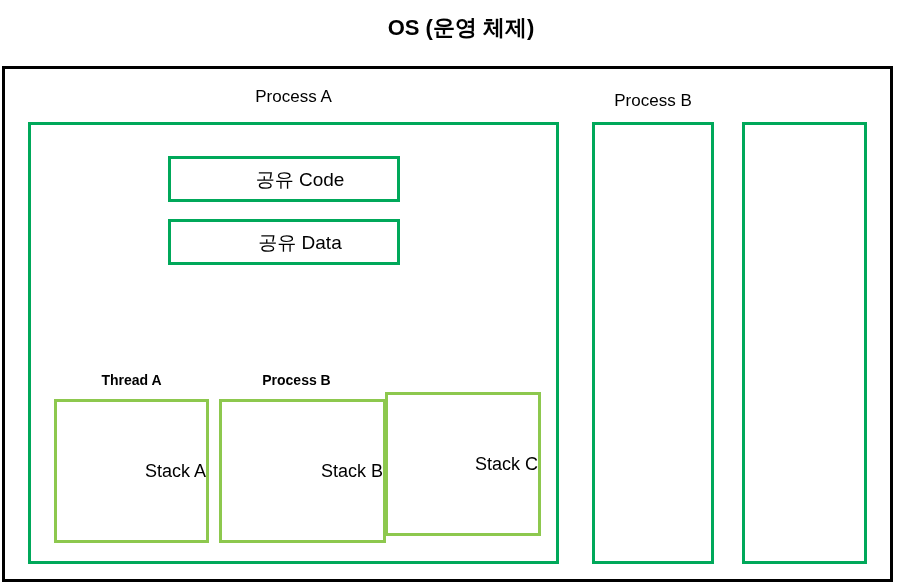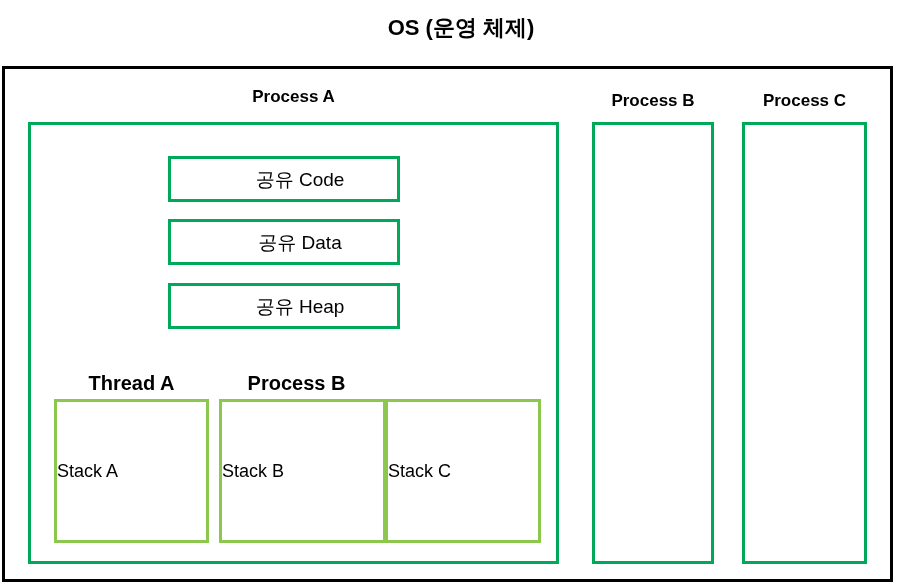--- a/index.html
+++ b/index.html
@@ -44,21 +44,21 @@
     height: 516px;
     border: 3px solid #000000;
     box-sizing: border-box;
     background: #ffffff;
   }
 
   
   .proc-label {
     position: absolute;
     font-size: 17px;
-    font-weight: bold;
+    font-weight: normal;
     color: #000000;
     white-space: nowrap;
     text-align: center;
   }
   .proc-label-a {
     left: 28px;
     top: 87px;
     width: 531px;
   }
   .proc-label-b {
@@ -120,41 +120,41 @@
     font-weight: normal;
     color: #000000;
     white-space: nowrap;
     line-height: 1;
   }
 
   
   .thread-label {
     position: absolute;
     top: 369px;
-    font-size: 20px;
+    font-size: 14px;
     font-weight: bold;
     color: #000000;
     white-space: nowrap;
     text-align: center;
   }
   .thread-label-0 { left: 51px;  width: 155px; }
   .thread-label-1 { left: 216px; width: 155px; }
   .thread-label-2 { left: 382px; width: 156px; }
 
   
   .stack-box {
     position: absolute;
     top: 396px;
     height: 144px;
     border: 3px solid #8dc84e;
     box-sizing: border-box;
     background: #ffffff;
     display: flex;
     align-items: center;
-    justify-content: flex-start;
+    justify-content: flex-end;
   }
   .stack-box-0 { left: 51px;  width: 155px; }
   .stack-box-1 { left: 216px; width: 167px; }
   .stack-box-2 { left: 382px; width: 156px; }
   .stack-label {
     font-size: 18px;
     font-weight: normal;
     color: #000000;
     white-space: nowrap;
     line-height: 1;
@@ -171,38 +171,34 @@
 
   <div class="proc-label proc-label-a">Process A</div>
   <div class="proc-box proc-box-a">
 
     <div class="shared-box shared-box-0" style="left:137px; top:31px;">
       <span class="shared-label">공유 Code</span>
     </div>
     <div class="shared-box shared-box-1" style="left:137px; top:94px;">
       <span class="shared-label">공유 Data</span>
     </div>
-    <div class="shared-box shared-box-2" style="left:137px; top:158px;">
-      <span class="shared-label">공유 Heap</span>
-    </div>
 
     <div class="thread-label thread-label-0" style="left:23px; top:247px;">Thread A</div>
     <div class="thread-label thread-label-1" style="left:188px; top:247px;">Process B</div>
 
     <div class="stack-box stack-box-0" style="left:23px; top:274px;">
       <span class="stack-label">Stack A</span>
     </div>
     <div class="stack-box stack-box-1" style="left:188px; top:274px;">
       <span class="stack-label">Stack B</span>
     </div>
-    <div class="stack-box stack-box-2" style="left:354px; top:274px;">
+    <div class="stack-box stack-box-2" style="left:354px; top:267px;">
       <span class="stack-label">Stack C</span>
     </div>
 
   </div>
 
   <div class="proc-label proc-label-b">Process B</div>
   <div class="proc-box proc-box-b"></div>
 
-  <div class="proc-label proc-label-c">Process C</div>
   <div class="proc-box proc-box-c"></div>
 
 </div>
 
 </body></html>

